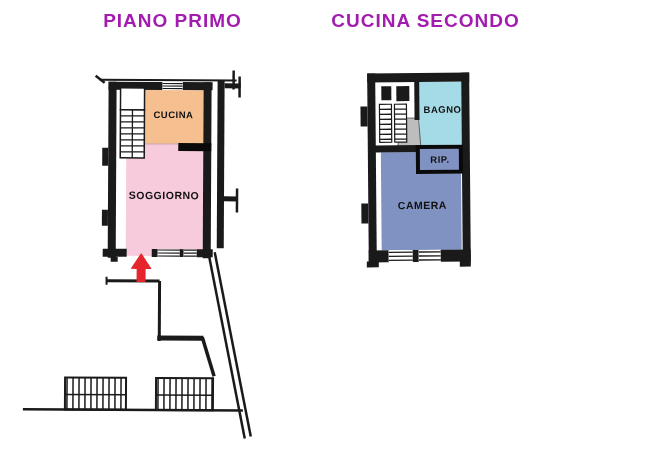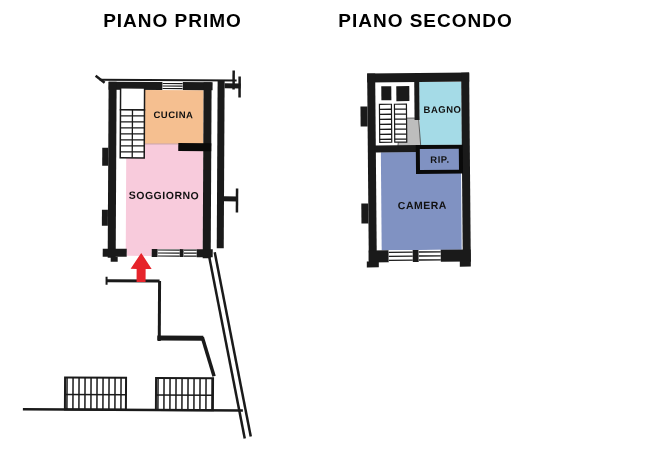--- a/index.html
+++ b/index.html
@@ -2,34 +2,34 @@
 <html><head>
 <meta charset="utf-8">
 <style>
   html,body{margin:0;padding:0;background:#ffffff;}
   .canvas{
     position:relative;width:650px;height:453px;background:#ffffff;
     overflow:hidden;font-family:"Liberation Sans",sans-serif;
   }
   .title{
     position:absolute;top:10px;font-weight:700;font-size:19px;
-    letter-spacing:1px;color:#000000;text-align:center;white-space:nowrap;
+    letter-spacing:1px;color:#a21caf;text-align:center;white-space:nowrap;
   }
   .title-left{left:75px;width:195px;}
   .title-right{left:328px;width:195px;}
   svg{position:absolute;left:0;top:0;}
   svg text{font-family:"Liberation Sans",sans-serif;font-weight:700;fill:#111;}
 </style>
 </head>
 <body>
 
 <div class="canvas">
 
   <div class="title title-left">PIANO PRIMO</div>
-  <div class="title title-right">PIANO SECONDO</div>
+  <div class="title title-right">CUCINA SECONDO</div>
 
   <svg width="650" height="453" viewBox="0 0 650 453">
 
     <g transform="rotate(0.3 160 200)">
 
       <rect x="144" y="90" width="59" height="54" fill="#F5BF90"></rect>
       <polygon points="144,144 203,144 203,250 126,250 126,157 144,157" fill="#F8CBDC"></polygon>
       <rect x="127" y="245" width="25" height="11" fill="#F8CBDC"></rect>
       <line x1="144" y1="144" x2="178" y2="144" stroke="#c9a3ae" stroke-width="1"></line>
 

